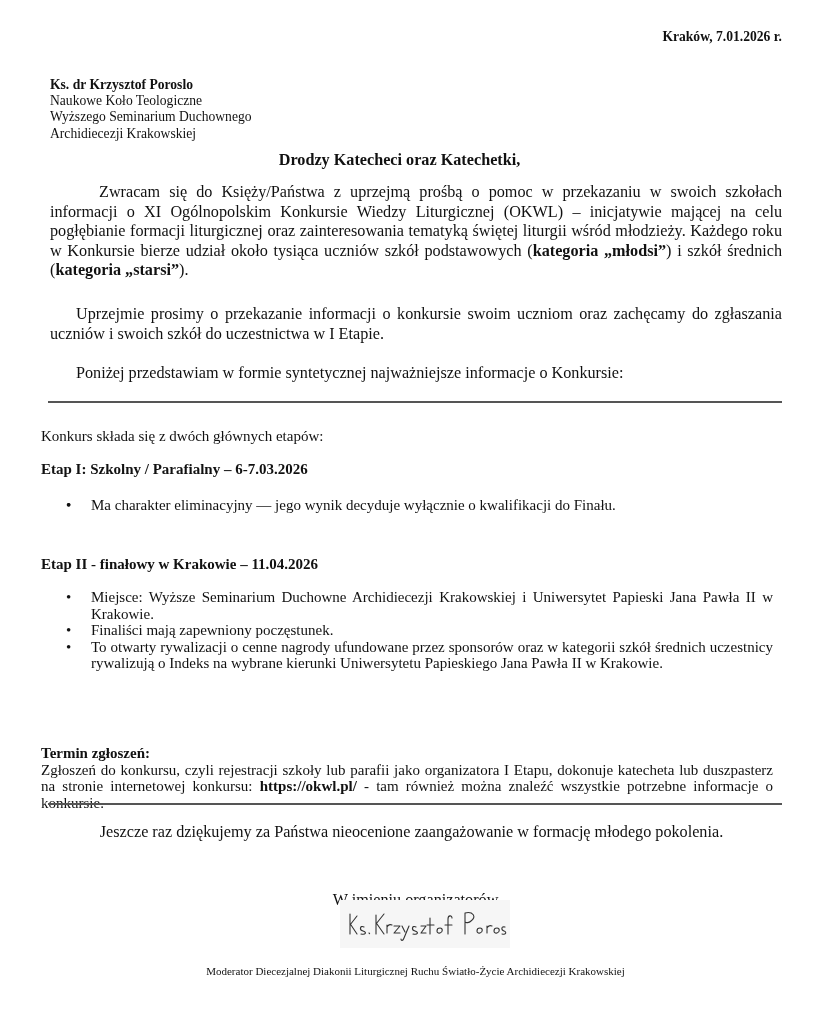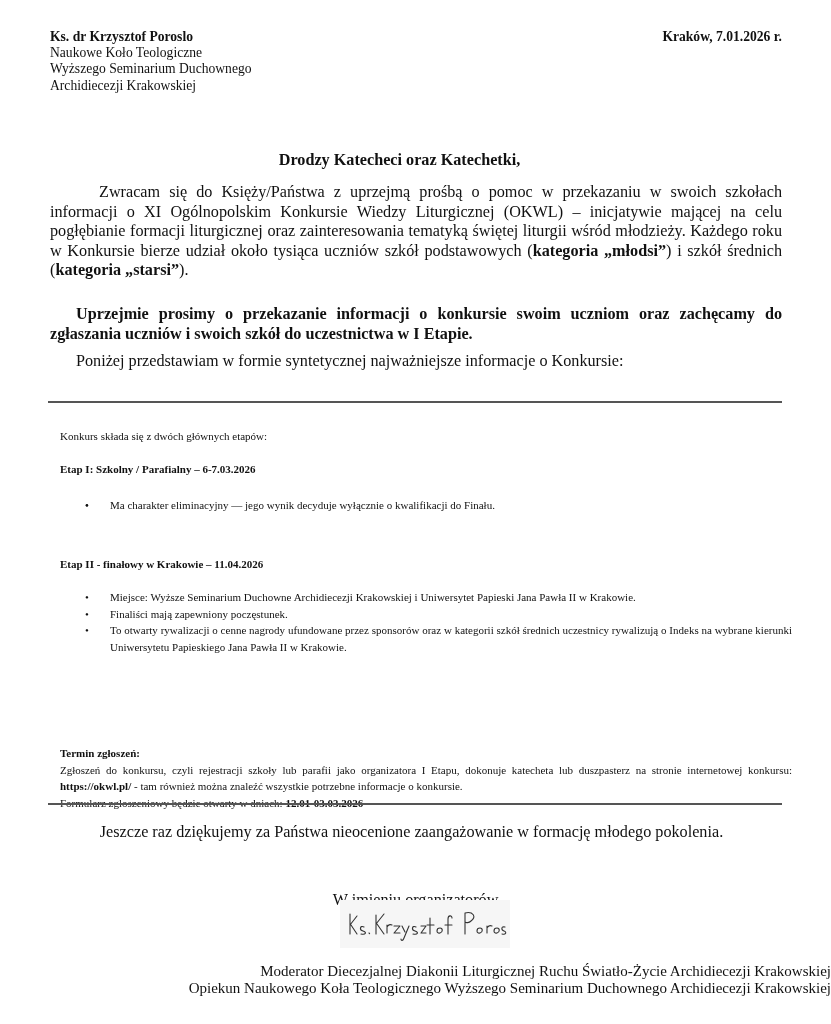--- a/index.html
+++ b/index.html
@@ -1,49 +1,49 @@
 <!DOCTYPE html>
 <html><head>
 <meta charset="utf-8">
 <style>
   html, body { margin:0; padding:0; background:#ffffff; }
   body { width:831px; height:1024px; position:relative; overflow:hidden;
          font-family:"Liberation Serif", "DejaVu Serif", serif; color:#111; }
   .abs { position:absolute; }
   .hdr-left { left:50px; top:29px; font-size:13.6px; line-height:16.2px; }
-  .hdr-left .name { font-weight:bold; }
+  .hdr-left .name { font-weight:bold;margin-top:48px; }
   .hdr-date { right:49px; top:29px; font-size:13.6px; font-weight:bold; line-height:16.2px; }
   .salutation { left:0; width:831px; top:151px; text-align:center; font-weight:bold;
                 font-size:16.2px; }
   .salutation span { position:relative; left:-30px;margin-left:28px; }
   .letter { left:50px; width:732px; font-size:16.2px; line-height:19.6px; text-align:justify; }
   .p1 { top:183px; text-indent:49px; }
-  .p2 { top:305px; text-indent:26px;font-weight:bold; }
-  .p3 { top:352px; text-indent:26px; }
+  .p2 { top:305px; text-indent:26px; }
+  .p3 { top:364px; text-indent:26px; }
   .rule { left:48px; width:734px; height:0; border-top:2px solid #555; }
   .rule1 { top:401px; }
   .rule2 { top:803px; }
-  .info { left:60px; width:732px; font-size:11px; line-height:16.6px; text-align:justify; }
+  .info { left:41px; width:732px; font-size:15px; line-height:16.6px; text-align:justify; }
   .intro { top:428px; }
   .stage-title { font-weight:bold; }
   .st1 { top:461px; }
   .st2 { top:556px; }
   ul.blist { margin:0; padding:0; list-style:none; }
   ul.blist li { position:relative; padding-left:50px; }
   ul.blist li .bul { position:absolute; left:25px; top:0; }
   .l1 { top:497px; }
   .l2 { top:589px; }
   .deadline { top:700px; }
   .deadline .t { font-weight:bold;margin-top:45px; }
   b { font-weight:bold; }
   .thanks { left:0; width:823px; top:823px; text-align:center; font-size:16.2px; }
   .behalf { left:0; width:831px; top:864px; text-align:center; font-size:16.2px;margin-top:27px; }
   .signature { left:340px; top:900px; width:170px; height:48px; background:#f6f6f6; }
   .signature svg { display:block; }
-  .footer { left:0; width:831px; top:963px; text-align:right; font-size:15px; line-height:17px; }
+  .footer { left:0; width:831px; top:963px; text-align:center; font-size:11px; line-height:17px; }
 </style>
 </head>
 <body>
 
 <div class="abs hdr-left">
   <div class="name">Ks. dr Krzysztof Poroslo</div>
   <div>Naukowe Koło Teologiczne</div>
   <div>Wyższego Seminarium Duchownego</div>
   <div>Archidiecezji Krakowskiej</div>
 </div>
@@ -73,21 +73,20 @@
   <ul class="blist">
     <li><span class="bul">•</span><span>Miejsce: Wyższe Seminarium Duchowne Archidiecezji Krakowskiej i Uniwersytet Papieski Jana Pawła II w Krakowie.</span></li>
     <li><span class="bul">•</span><span>Finaliści mają zapewniony poczęstunek.</span></li>
     <li><span class="bul">•</span><span>To otwarty rywalizacji o cenne nagrody ufundowane przez sponsorów oraz w kategorii szkół średnich uczestnicy rywalizują o Indeks na wybrane kierunki Uniwersytetu Papieskiego Jana Pawła II w Krakowie.</span></li>
   </ul>
 </div>
 
 <div class="abs info deadline">
   <div class="t">Termin zgłoszeń:</div>
   <div><span>Zgłoszeń do konkursu, czyli rejestracji szkoły lub parafii jako organizatora I Etapu, dokonuje katecheta lub duszpasterz na stronie internetowej konkursu: </span><b>https://okwl.pl/</b><span> - tam również można znaleźć wszystkie potrzebne informacje o konkursie.</span></div>
-  <div><span>Formularz zgłoszeniowy będzie otwarty w dniach: </span><b>12.01-03.03.2026</b></div>
 </div>
 
 <div class="abs rule rule2"></div>
 
 <div class="abs thanks">Jeszcze raz dziękujemy za Państwa nieocenione zaangażowanie w formację młodego pokolenia.</div>
 <div class="abs behalf">W imieniu organizatorów</div>
 
 <div class="abs signature">
   <svg width="170" height="48" viewBox="0 0 170 48">
     <g fill="none" stroke="#333" stroke-width="1.1" stroke-linecap="round" stroke-linejoin="round">
@@ -110,14 +109,13 @@
       <path d="M140 28 C136 28 136 34 140 33 C143 32 143 28 140 28"></path>
       <path d="M147 26 L147 33 M147 28 C148 26 150 25 152 26"></path>
       <path d="M157 28 C153 28 153 34 157 33 C160 32 160 28 157 28"></path>
       <path d="M165 27 C161 26 161 30 164 31 C167 32 166 35 162 34"></path>
     </g>
   </svg>
 </div>
 
 <div class="abs footer">
   <div>Moderator Diecezjalnej Diakonii Liturgicznej Ruchu Światło-Życie Archidiecezji Krakowskiej</div>
-  <div>Opiekun Naukowego Koła Teologicznego Wyższego Seminarium Duchownego Archidiecezji Krakowskiej</div>
 </div>
 
 </body></html>

